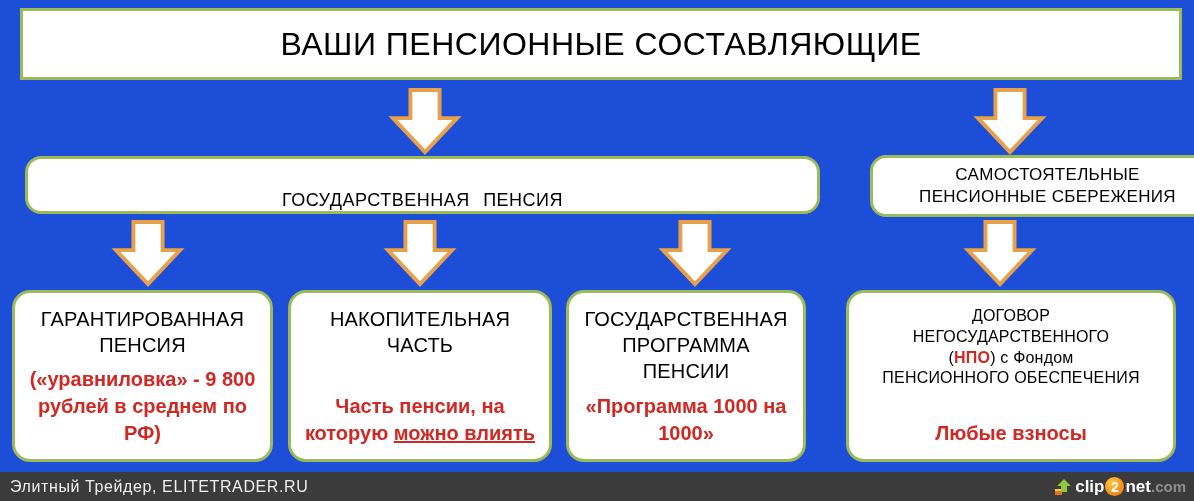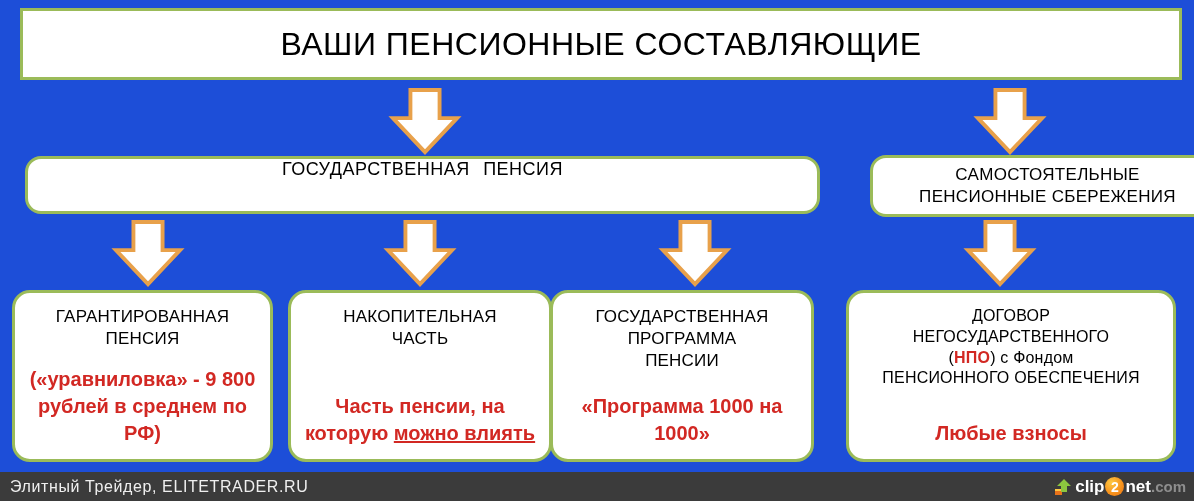--- a/index.html
+++ b/index.html
@@ -11,38 +11,38 @@
     position:absolute;box-sizing:border-box;background:#ffffff;
     border:3px solid #9BBB59;color:#000;
   }
   .title-box{
     left:20px;top:8px;width:1162px;height:72px;
     display:flex;align-items:center;justify-content:center;
     font-size:32px;letter-spacing:0.5px;
   }
   .branch-state{
     left:25px;top:156px;width:795px;height:58px;border-radius:16px;
-    display:flex;align-items:flex-start;justify-content:center;
+    display:flex;align-items:flex-end;justify-content:center;
     font-size:18px;word-spacing:8px;letter-spacing:0.5px;
   }
   .branch-self{
     left:870px;top:155px;width:355px;height:62px;border-radius:16px;
     display:flex;flex-direction:column;align-items:center;justify-content:center;
     font-size:17px;line-height:1.3;text-align:center;letter-spacing:0.3px;
   }
   .card{
     top:290px;height:172px;border-radius:18px;
     display:flex;flex-direction:column;justify-content:space-between;
     padding:13px 8px 12px 8px;text-align:center;
   }
   .card-1{left:12px;width:261px;}
   .card-2{left:288px;width:264px;}
-  .card-3{left:550px;width:264px;}
+  .card-3{left:566px;width:240px;}
   .card-4{left:846px;width:330px;}
-  .card-title{font-size:17px;line-height:1.3;letter-spacing:0.2px;color:#000;}
+  .card-title{font-size:20px;line-height:1.3;letter-spacing:0.2px;color:#000;}
   .card-4 .card-title{font-size:16px;}
   .card-note{
     color:#D22823;font-weight:bold;font-size:20px;line-height:1.35;
   }
   .npo-abbr{color:#D22823;font-weight:bold;}
   .u{text-decoration:underline;}
   .arrow{position:absolute;width:76px;height:68px;}
   .arrow svg{display:block;width:100%;height:100%;}
   .arrow polygon{fill:#ffffff;stroke:#E8A14B;stroke-width:4;stroke-linejoin:miter;}
   .a-top-1{left:387px;top:88px;}

